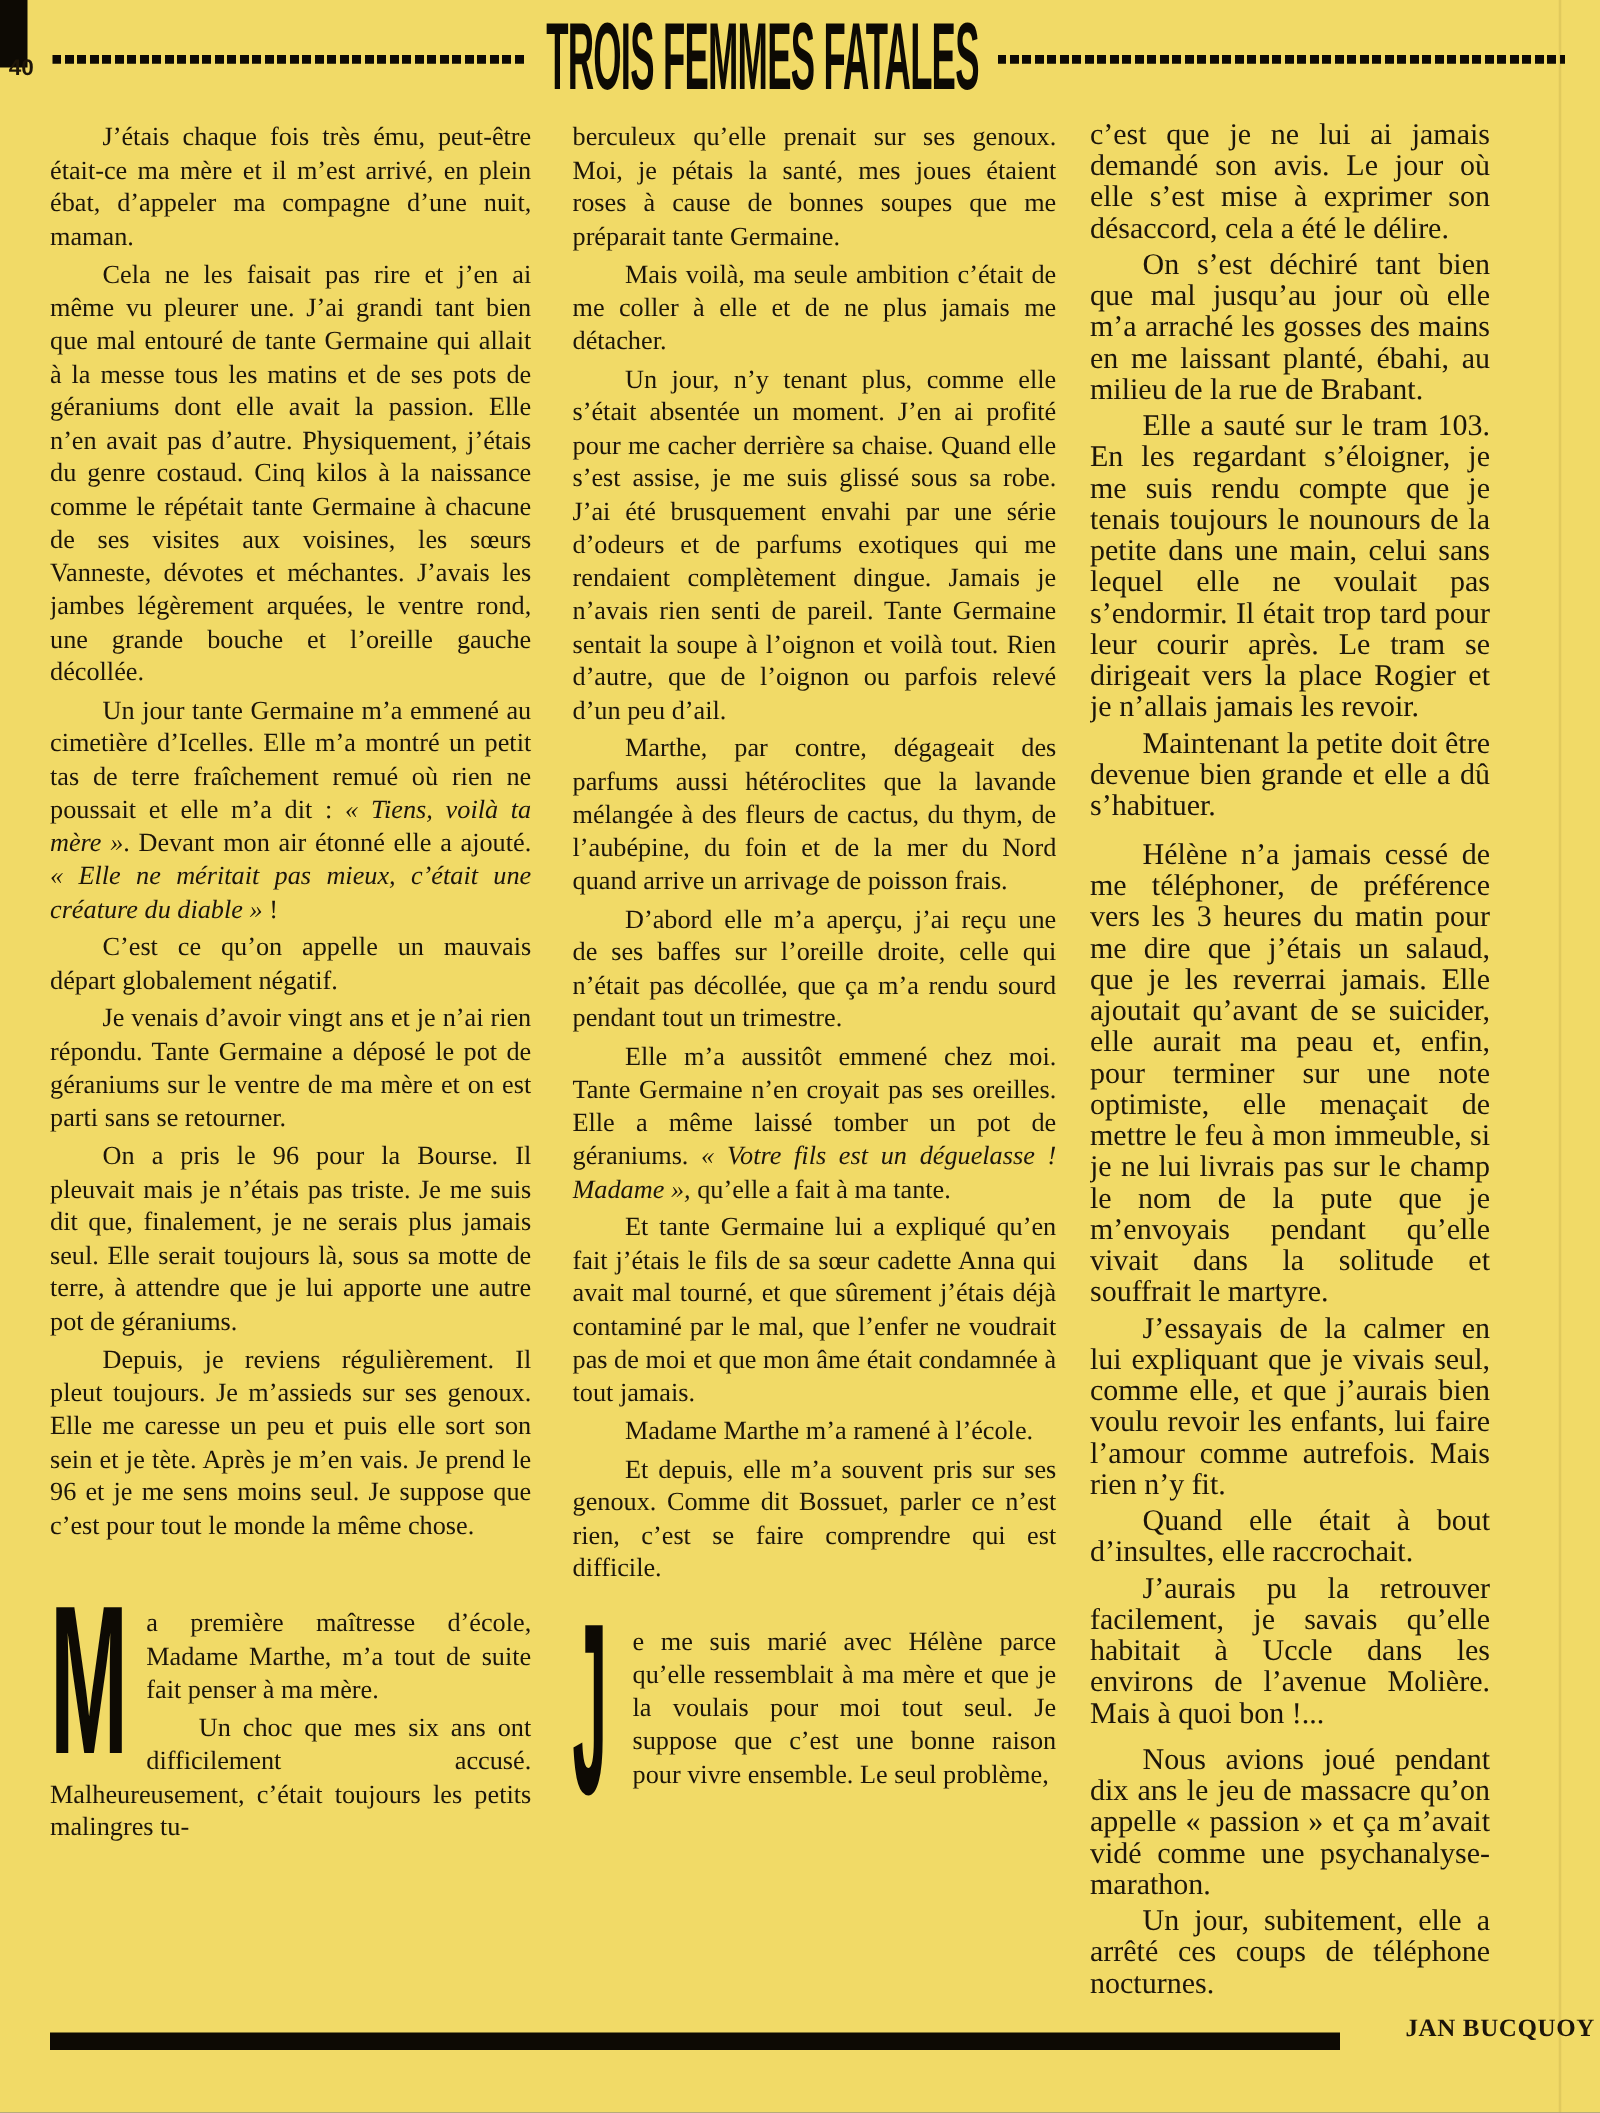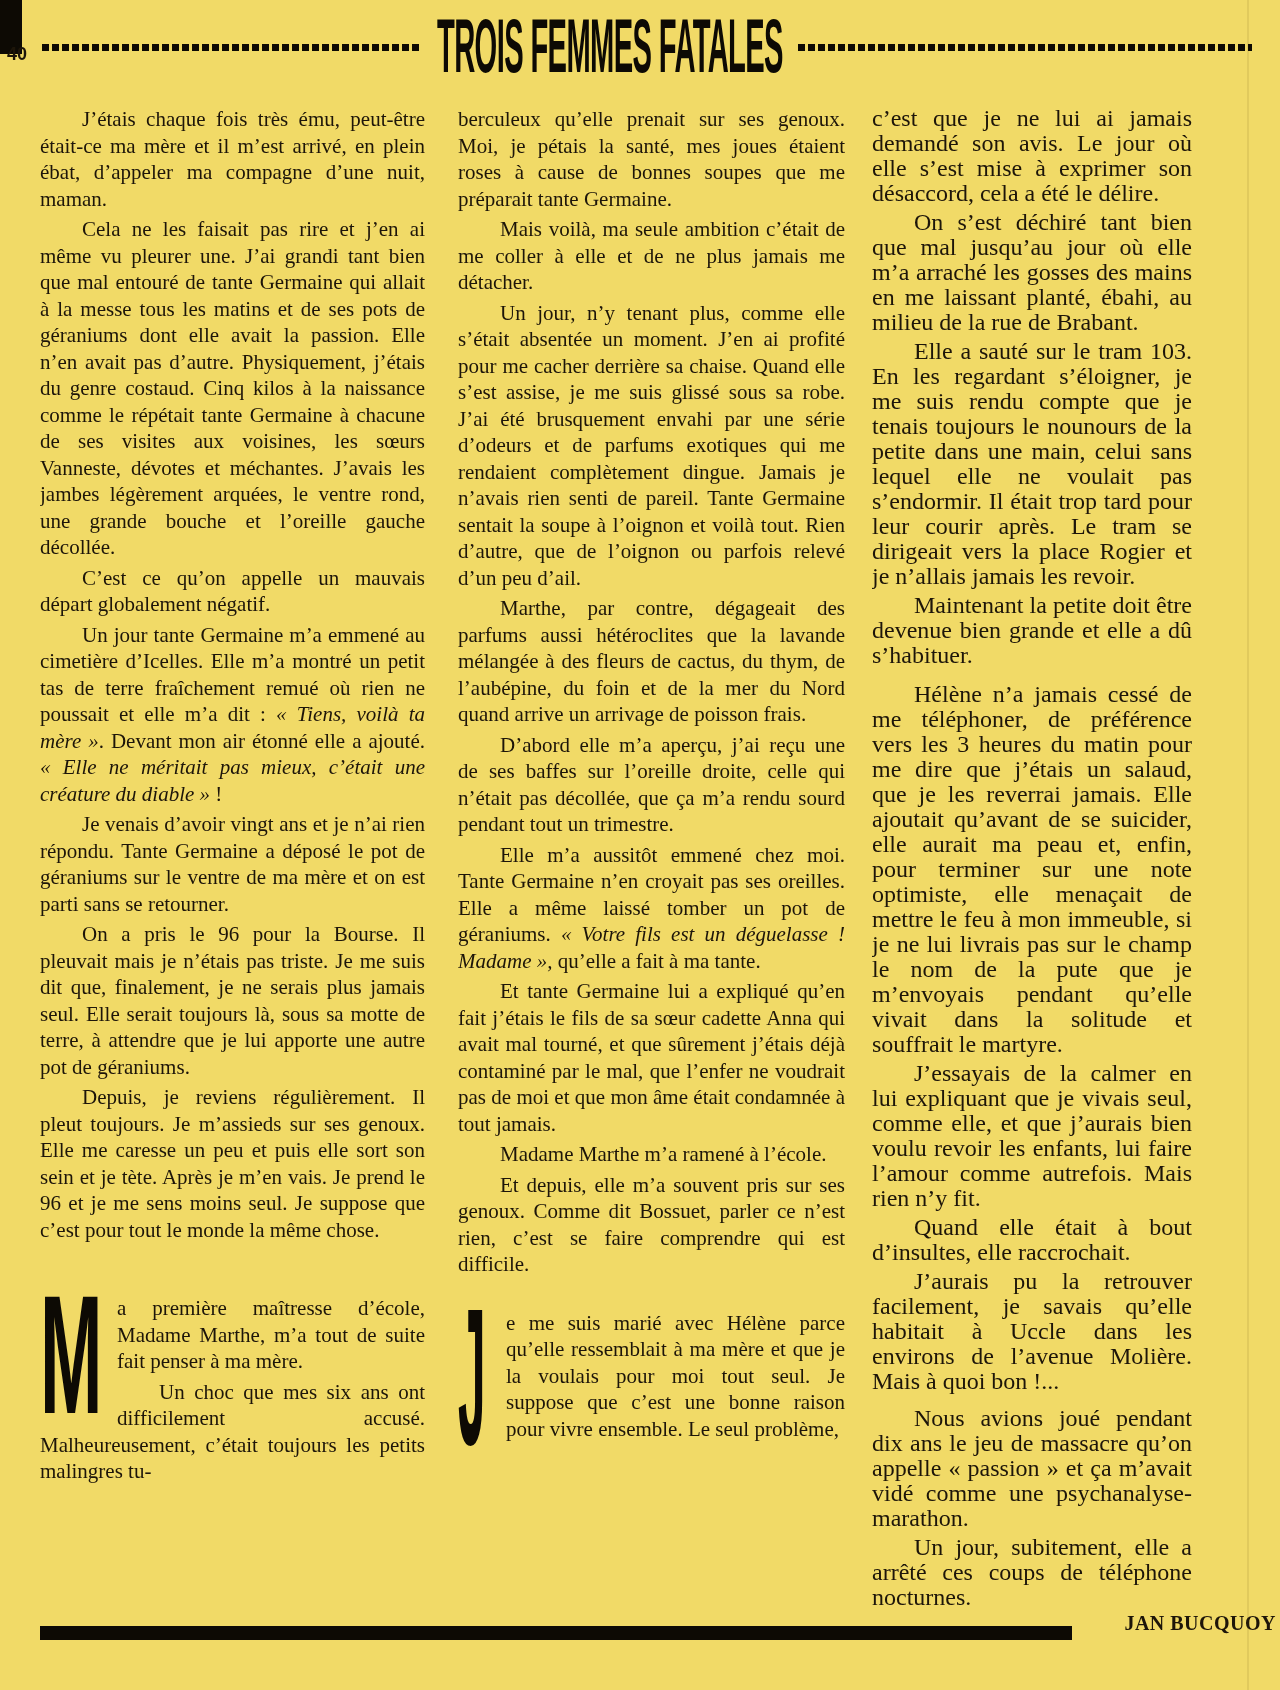--- a/index.html
+++ b/index.html
@@ -11,21 +11,21 @@
         font-weight:bold;font-size:18px;}
   .dash{position:absolute;top:44px;height:7px;
         background:repeating-linear-gradient(90deg,#0d0a04 0 7px,rgba(0,0,0,0) 7px 10px);}
   .dash-left{left:42px;width:378px;}
   .dash-right{left:798px;width:454px;}
   .title-wrap{position:absolute;left:408px;top:4px;width:404px;height:86px;
         display:flex;align-items:center;justify-content:center;}
   .title-wrap span{font-family:"Liberation Sans",sans-serif;font-weight:bold;font-size:47px;
         letter-spacing:-1px;white-space:nowrap;color:#0d0a04;
         transform:scale(0.62,1.62);transform-origin:center 58%;}
-  .col{position:absolute;top:106px;height:1512px;overflow:hidden;
+  .col{position:absolute;top:96px;height:1512px;overflow:hidden;
         text-align:justify;font-size:21px;line-height:26.5px;}
   #col1{left:40px;width:385px;}
   #col2{left:458px;width:387px;}
   #col3{left:872px;width:320px;font-size:24px;line-height:25px;}
   .col p{margin:0 0 4px;text-indent:42px;}
   .col p.noindent{text-indent:0;}
   .col i{font-style:italic;}
   .dropcap{float:left;position:relative;width:68px;height:106px;margin:5px 9px 0 0;}
   .dropcap b{position:absolute;left:0;top:-31px;font-family:"Liberation Sans",sans-serif;
         font-weight:bold;font-size:150px;line-height:1;color:#0d0a04;
@@ -45,22 +45,22 @@
   <div class="page-number">40</div>
   <div class="dash dash-left"></div>
   <div class="title-wrap">
     <span>TROIS FEMMES FATALES</span>
   </div>
   <div class="dash dash-right"></div>
 
   <div class="col" id="col1">
       <p><span>J’étais chaque fois très ému, peut-être était-ce ma mère et il m’est arrivé, en plein ébat, d’appeler ma compagne d’une nuit, maman.</span></p>
       <p><span>Cela ne les faisait pas rire et j’en ai même vu pleurer une. J’ai grandi tant bien que mal entouré de tante Germaine qui allait à la messe tous les matins et de ses pots de géraniums dont elle avait la passion. Elle n’en avait pas d’autre. Physiquement, j’étais du genre costaud. Cinq kilos à la naissance comme le répétait tante Germaine à chacune de ses visites aux voisines, les sœurs Vanneste, dévotes et méchantes. J’avais les jambes légèrement arquées, le ventre rond, une grande bouche et l’oreille gauche décollée.</span></p>
+      <p><span>Un jour tante Germaine m’a emmené au cimetière d’Icelles. Elle m’a montré un petit tas de terre fraîchement remué où rien ne poussait et elle m’a dit : </span><i>« Tiens, voilà ta mère »</i><span>. Devant mon air étonné elle a ajouté. </span><i>« Elle ne méritait pas mieux, c’était une créature du diable »</i><span> !</span></p>
       <p><span>C’est ce qu’on appelle un mauvais départ globalement négatif.</span></p>
-      <p><span>Un jour tante Germaine m’a emmené au cimetière d’Icelles. Elle m’a montré un petit tas de terre fraîchement remué où rien ne poussait et elle m’a dit : </span><i>« Tiens, voilà ta mère »</i><span>. Devant mon air étonné elle a ajouté. </span><i>« Elle ne méritait pas mieux, c’était une créature du diable »</i><span> !</span></p>
       <p><span>Je venais d’avoir vingt ans et je n’ai rien répondu. Tante Germaine a déposé le pot de géraniums sur le ventre de ma mère et on est parti sans se retourner.</span></p>
       <p><span>On a pris le 96 pour la Bourse. Il pleuvait mais je n’étais pas triste. Je me suis dit que, finalement, je ne serais plus jamais seul. Elle serait toujours là, sous sa motte de terre, à attendre que je lui apporte une autre pot de géraniums.</span></p>
       <p><span>Depuis, je reviens régulièrement. Il pleut toujours. Je m’assieds sur ses genoux. Elle me caresse un peu et puis elle sort son sein et je tète. Après je m’en vais. Je prend le 96 et je me sens moins seul. Je suppose que c’est pour tout le monde la même chose.</span></p>
       <p class="noindent" style="margin-top: 52px;"><span class="dropcap" data-ch="M">
           <b>M</b>
         </span><span>a première maîtresse d’école, Madame Marthe, m’a tout de suite fait penser à ma mère.</span></p>
       <p><span>Un choc que mes six ans ont difficilement accusé. Malheureusement, c’était toujours les petits malingres tu-</span></p>
     </div>
   <div class="col" id="col2">
       <p class="noindent"><span>berculeux qu’elle prenait sur ses genoux. Moi, je pétais la santé, mes joues étaient roses à cause de bonnes soupes que me préparait tante Germaine.</span></p>

